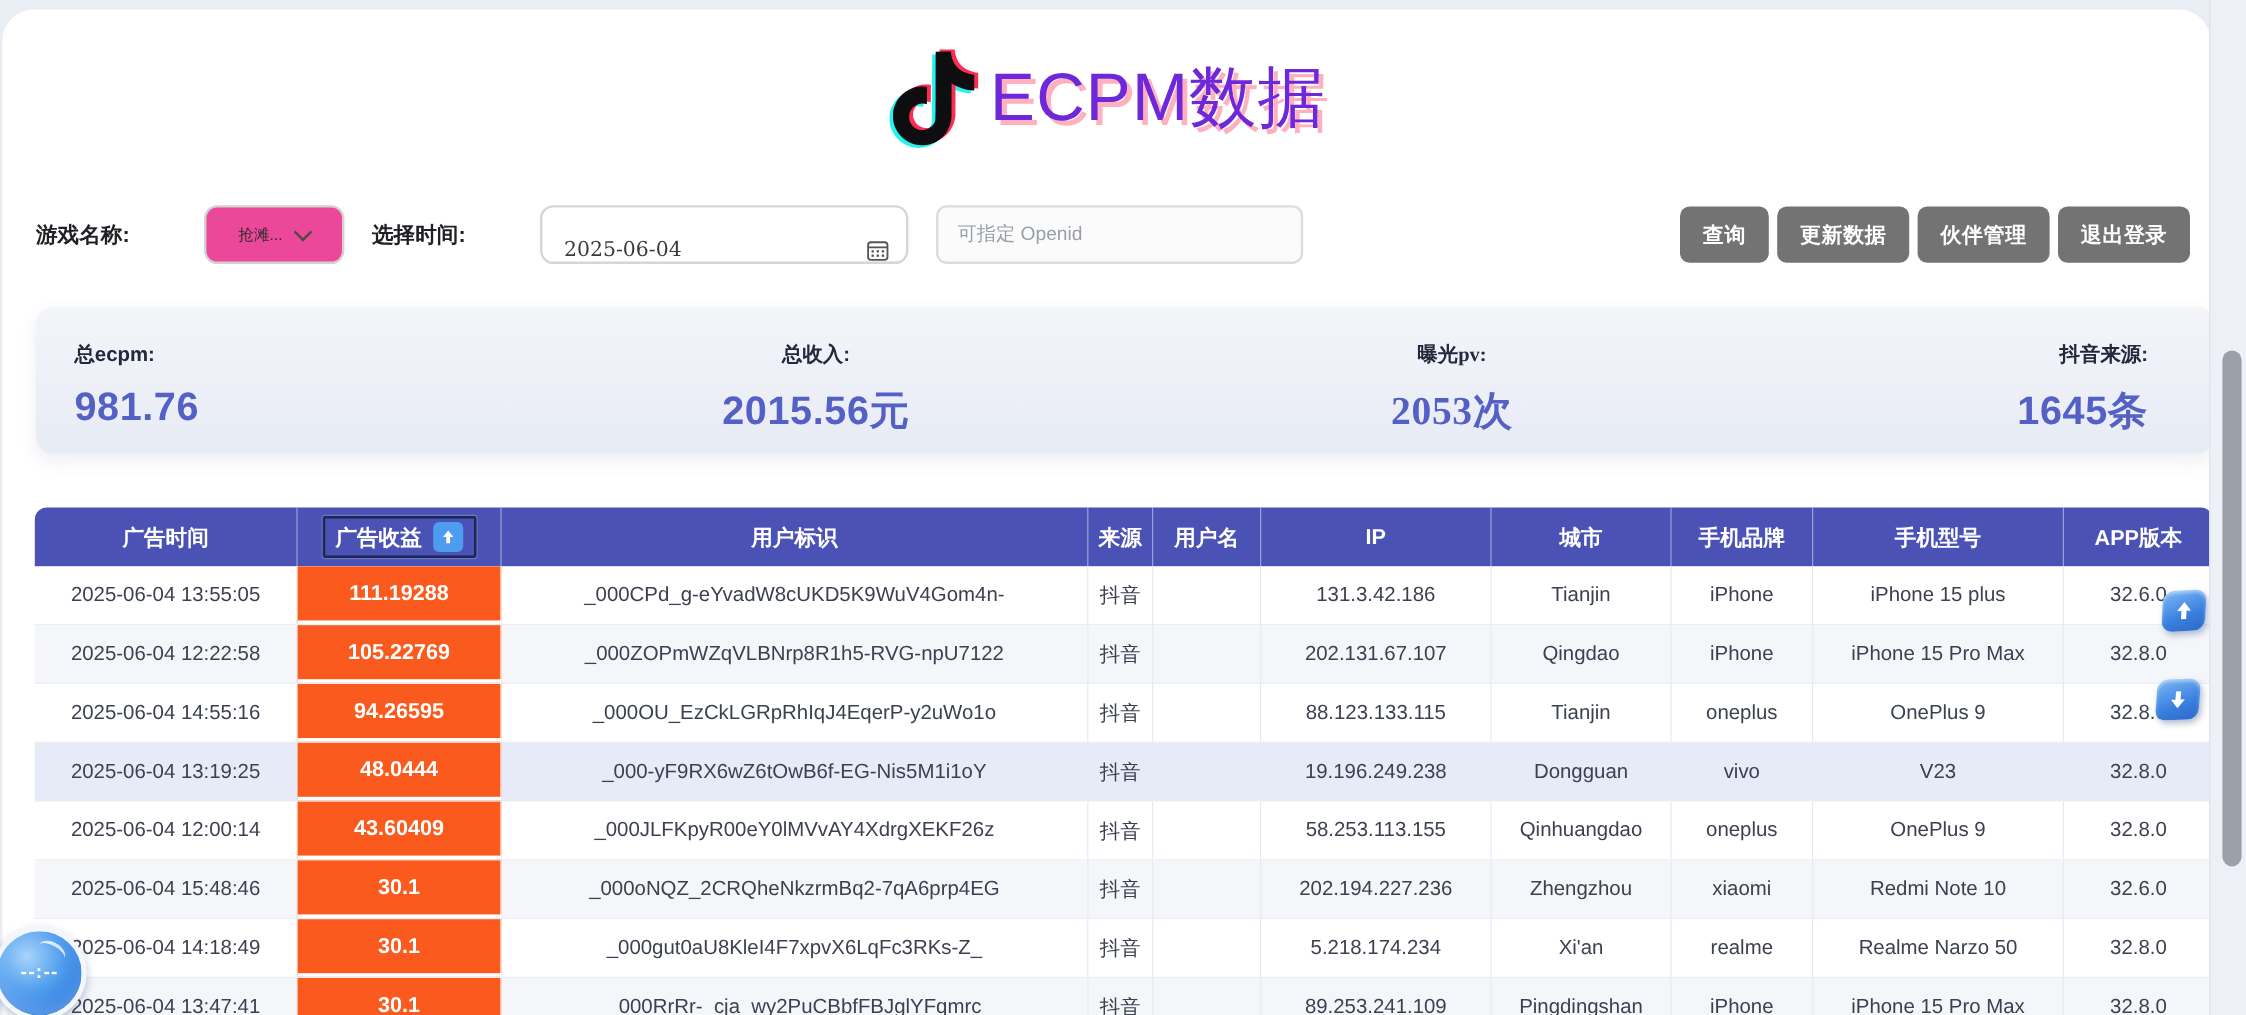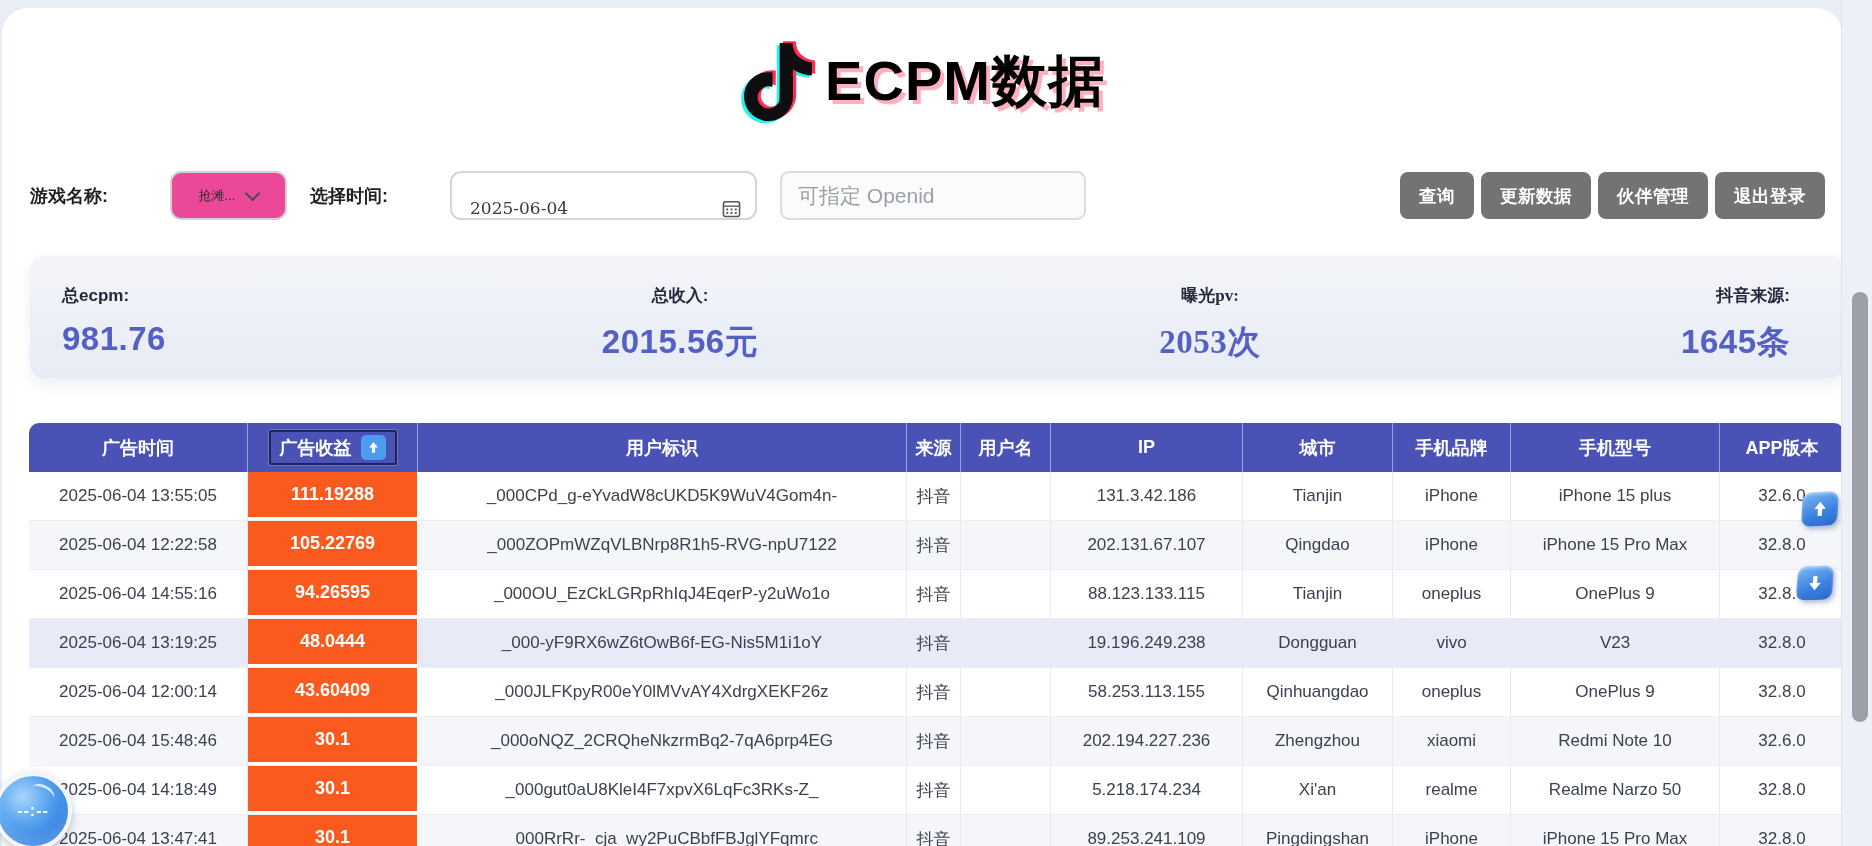--- a/index.html
+++ b/index.html
@@ -6,37 +6,37 @@
   body{
     width:1872px;height:846px;overflow:hidden;position:relative;
     background:#e9edf4;
     font-family:"Liberation Sans","DejaVu Sans",sans-serif;
   }
   .card{position:absolute;left:2px;top:8px;right:30px;bottom:0;background:#ffffff;border-radius:26px 26px 0 0;}
 
   
   .logo-row{position:absolute;left:2px;right:30px;top:26px;height:112px;display:flex;align-items:center;justify-content:center;gap:8px;}
   .note-icon{width:78px;height:92px;}
-  .app-title{font-size:56px;font-weight:700;color:#000000;letter-spacing:1px;
+  .app-title{font-size:56px;font-weight:400;color:#6d28d9;letter-spacing:1px;
     text-shadow:4px 4px 0 rgba(254,44,85,.38);}
 
   
   .flabel{position:absolute;top:172px;height:48px;line-height:48px;font-size:18px;font-weight:700;color:#1f1f24;}
   #lbl-game{left:30px;}
   #lbl-time{left:310px;}
   .selectbox{position:absolute;left:170px;top:171px;width:117px;height:49px;background:#ec4899;
     border:2px solid #d2d2d2;border-radius:11px;display:flex;align-items:center;justify-content:center;gap:12px;
     font-size:13px;color:#2d2d30;cursor:pointer;box-sizing:border-box;}
   .chev{width:9px;height:9px;border-right:2px solid #4a4a4a;border-bottom:2px solid #4a4a4a;transform:rotate(45deg);margin-top:-5px;}
   .dateinput{position:absolute;left:450px;top:171px;width:307px;height:49px;background:#fff;
     border:2px solid #d6d6d6;border-radius:11px;box-sizing:border-box;display:flex;align-items:flex-end;
     padding:0 14px 0 18px;font-family:"DejaVu Serif",serif;font-size:17px;color:#3a3a3a;}
   .dateinput .dval{flex:1;}
   .openid{position:absolute;left:780px;top:171px;width:306px;height:49px;box-sizing:border-box;
-    border:2px solid #d9dce1;border-radius:9px;padding:0 16px;font-size:21px;color:#333;
+    border:2px solid #d9dce1;border-radius:9px;padding:0 16px;font-size:16px;color:#333;
     font-family:"Liberation Sans",sans-serif;background:#fbfbfc;outline:none;}
   .openid::placeholder{color:#9aa0a6;}
   .btns{position:absolute;right:47px;top:172px;display:flex;gap:7px;}
   .btn{height:47px;background:#737373;color:#fff;border:none;border-radius:8px;
     font-size:17.5px;font-weight:700;padding:0 19px;cursor:pointer;font-family:inherit;letter-spacing:.5px;}
 
   
   .stats{position:absolute;left:30px;top:256px;width:1815px;height:122px;border-radius:14px;
     background:linear-gradient(180deg,#f3f5fa 0%,#e7ebf4 100%);box-shadow:0 6px 14px rgba(90,100,150,.10);}
   .stat{position:absolute;top:28px;}

